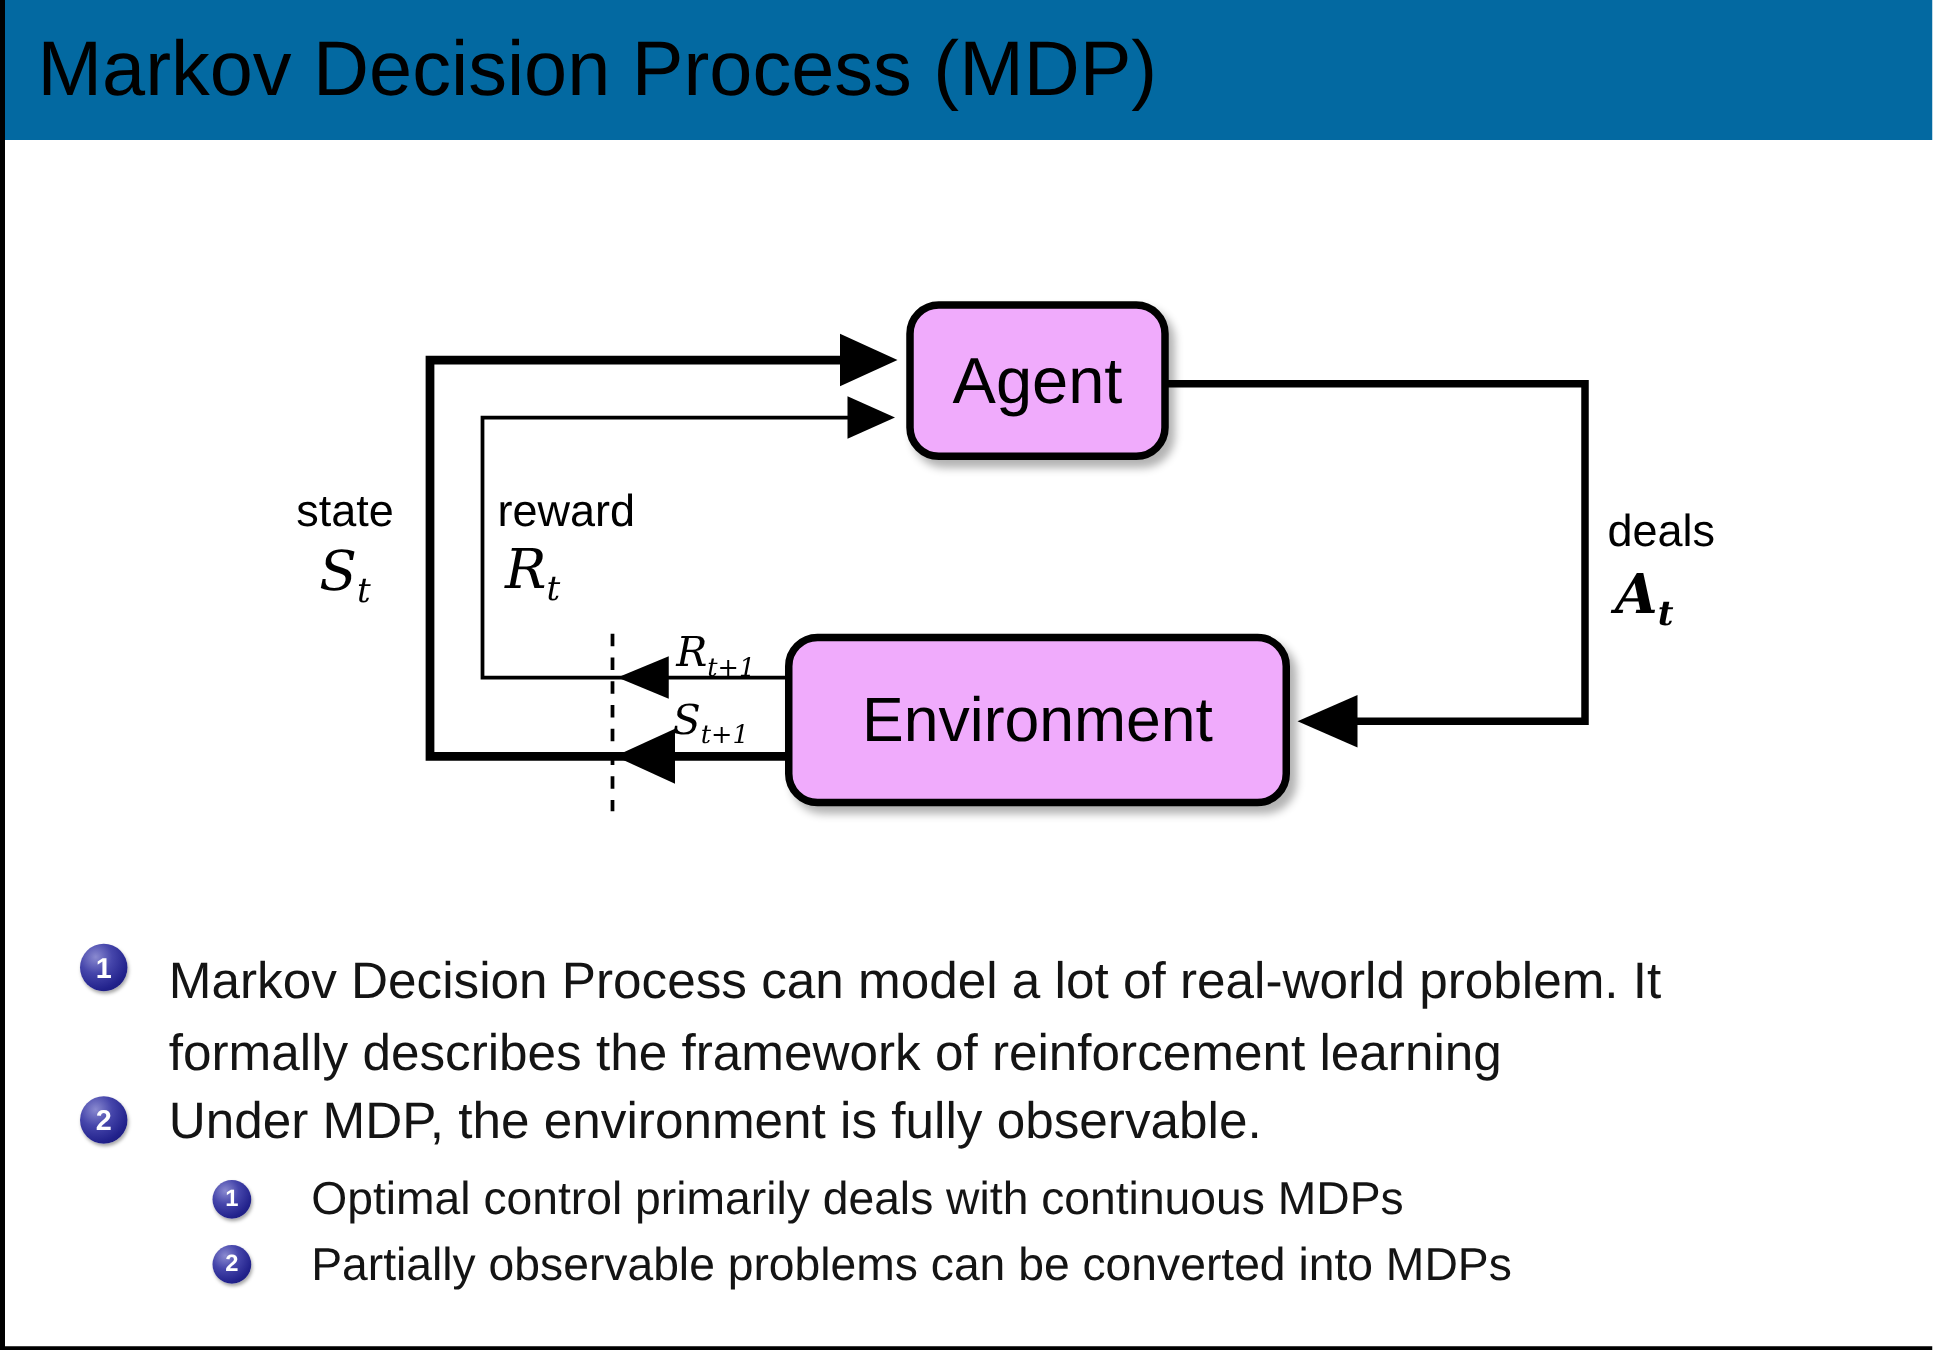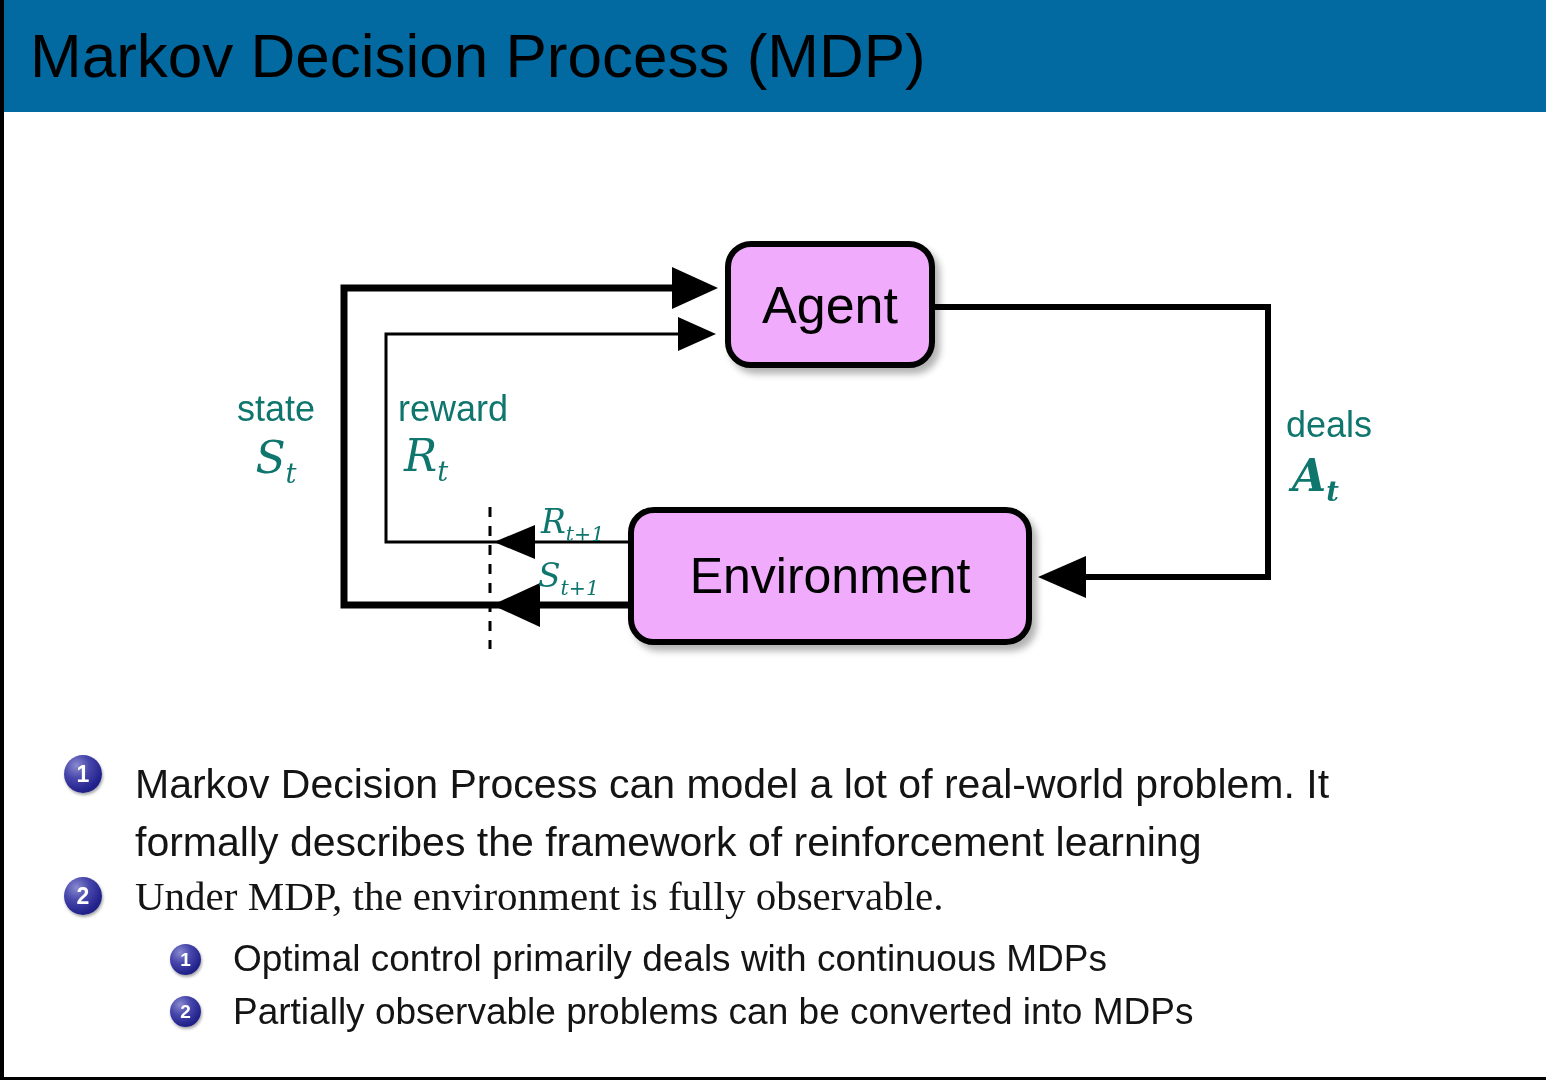--- a/index.html
+++ b/index.html
@@ -26,21 +26,21 @@
   .diagram svg { position:absolute; left:0; top:0; }
   .node {
     position:absolute; background:#f0abfc; border:6px solid #000; border-radius:26px;
     display:flex; align-items:center; justify-content:center;
     box-shadow:5px 6px 7px rgba(0,0,0,0.30);
     color:#000;
   }
   .agent { left:725px; top:129px; width:210px; height:127px; font-size:52px; }
   .env   { left:628px; top:395px; width:404px; height:138px; font-size:50px; }
 
-  .dlabel { position:absolute; color:#0f766e; white-space:nowrap; }
+  .dlabel { position:absolute; color:#000000; white-space:nowrap; }
   .word   { font-size:36px; }
   .math   { font-family:"DejaVu Serif","Liberation Serif",serif; font-style:italic; }
   .math sub { font-size:0.62em; font-style:italic; line-height:0; }
   .m-large { font-size:44px; }
   .m-small { font-size:33px; }
 
   .state-word  { left:226px;  top:276px; width:100px; text-align:center; }
   .state-math  { left:226px;  top:320px; width:100px; text-align:center; }
   .reward-word { left:398px;  top:276px; }
   .reward-math { left:404px;  top:318px; }
@@ -54,26 +54,26 @@
   .ball {
     position:absolute; border-radius:50%;
     background:radial-gradient(circle at 33% 28%, #8a8ad0 0%, #4646ab 35%, #22228c 70%, #15156b 100%);
     color:#fff; display:flex; align-items:center; justify-content:center;
     font-weight:bold; box-shadow:1px 2px 3px rgba(0,0,0,0.35);
   }
   .ball.l1 { width:38px; height:38px; font-size:23px; }
   .ball.l2 { width:31px; height:31px; font-size:19px; }
   .btext { position:absolute; color:#141414; white-space:nowrap; }
   .l1text { font-size:41px; line-height:58px; }
-  .l2text { font-size:37px; line-height:50px; }
+  .l2text { font-size:37px; line-height:50px;margin-left:16px; }
 
   .ball1  { left:64px;  top:85px;  }
   .text1  { left:135px; top:85px;  }
   .ball2  { left:64px;  top:207px; }
-  .text2  { left:135px; top:197px;font-family:Liberation Serif, serif; }
+  .text2  { left:135px; top:197px; }
   .ballS1 { left:170px; top:274px; }
   .textS1 { left:233px; top:264px; }
   .ballS2 { left:170px; top:326px; }
   .textS2 { left:233px; top:317px; }
 </style>
 </head>
 <body>
 
 <div class="edge-left"></div>
 <div class="edge-bottom"></div>

